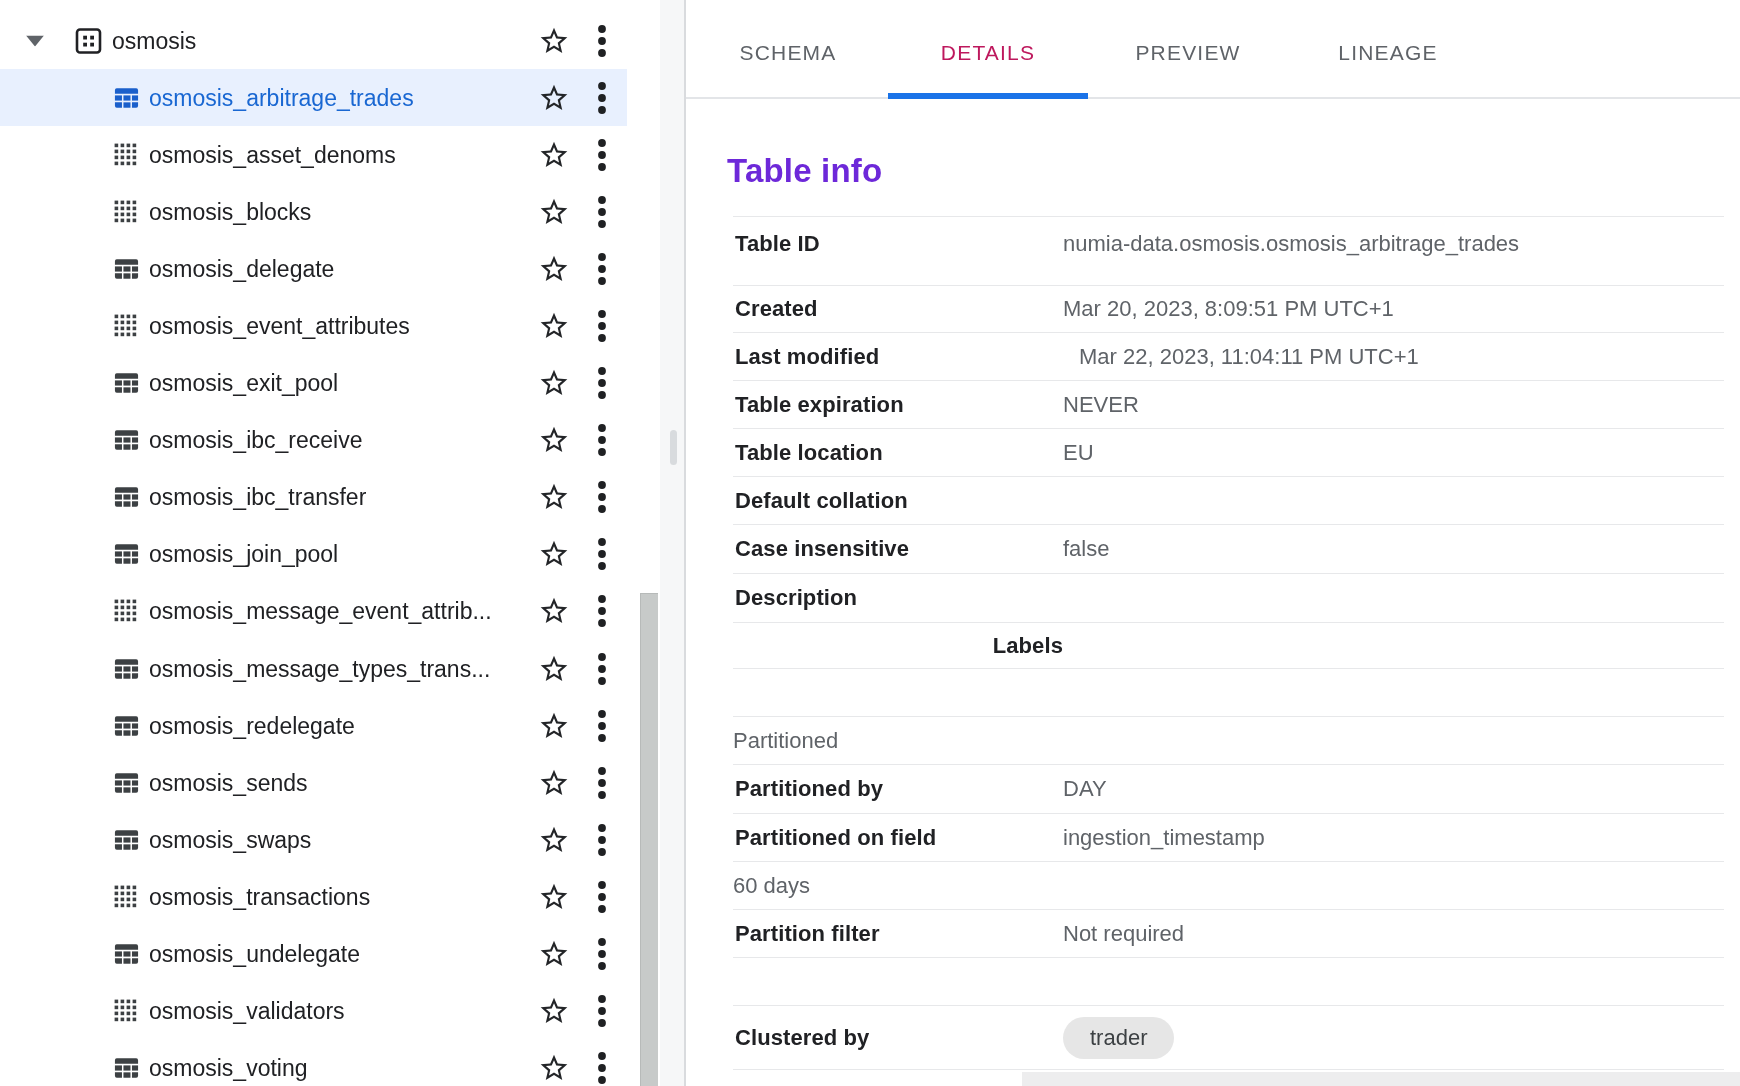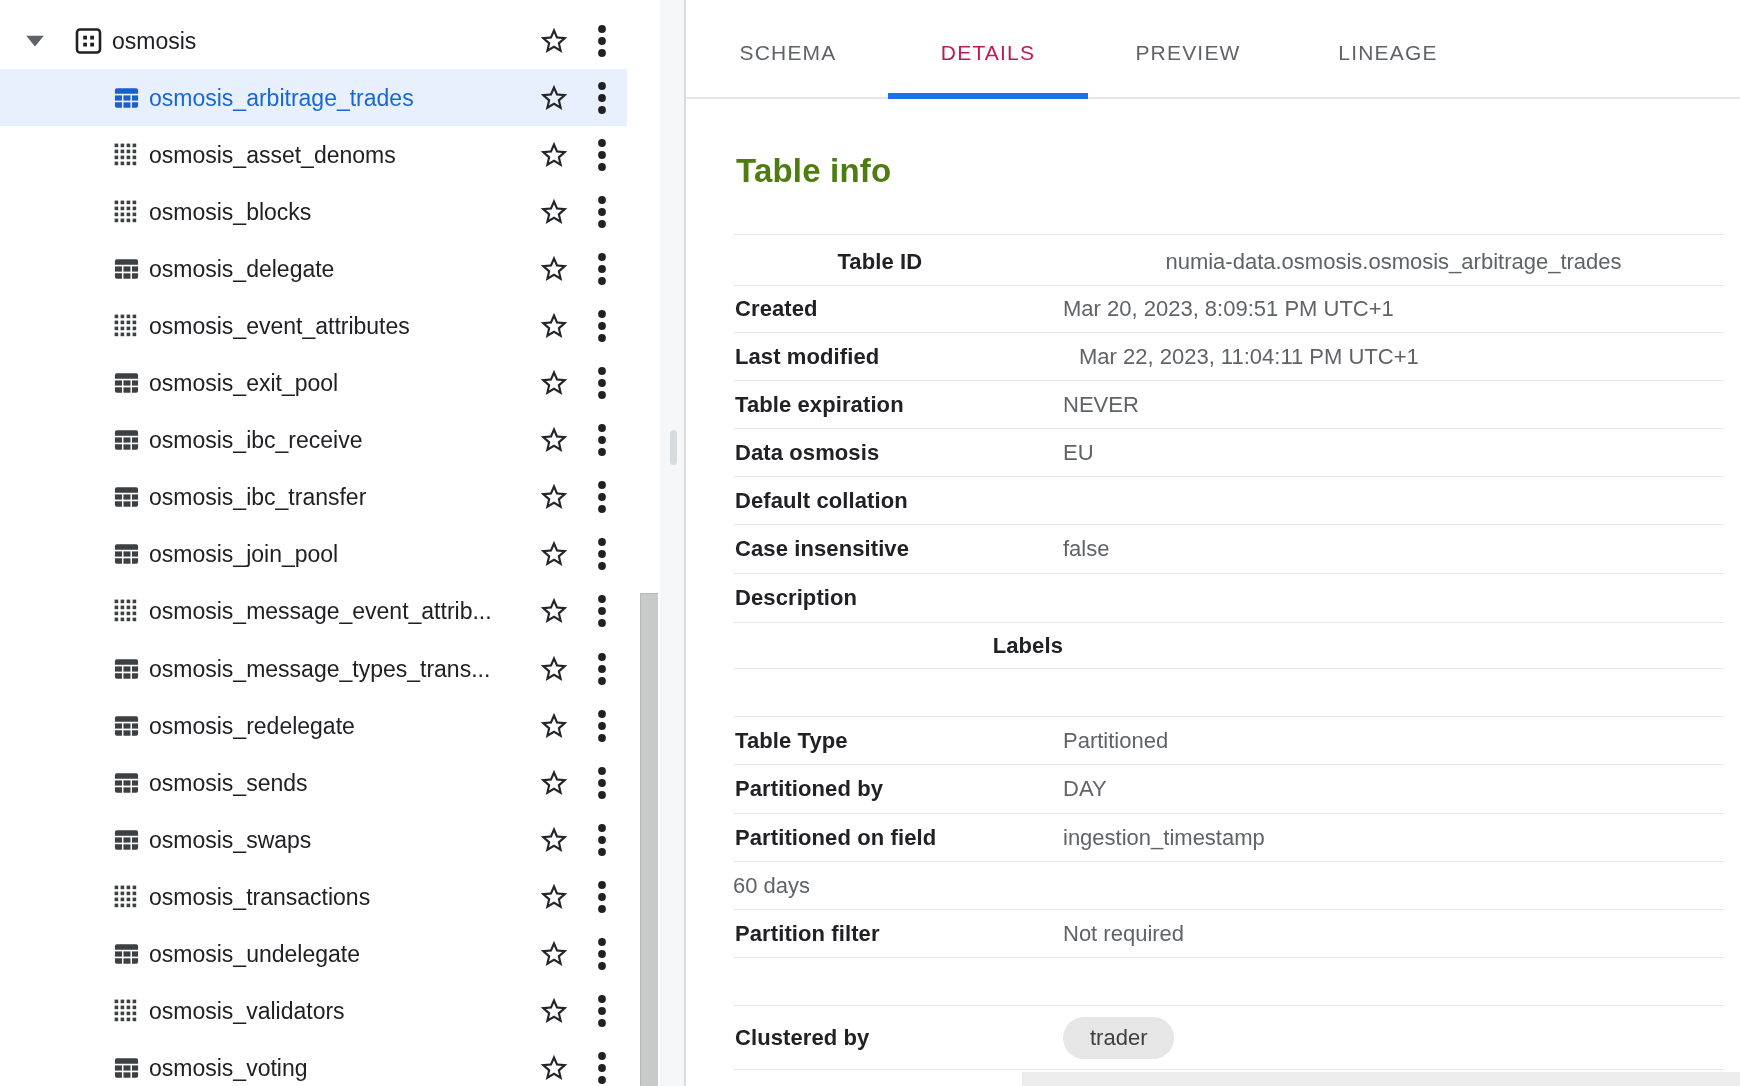--- a/index.html
+++ b/index.html
@@ -44,21 +44,21 @@
   
   .panel { position:absolute; left:686px; top:0; right:0; height:1086px; background:#fff; }
   .tabbar { position:absolute; top:0; left:0; right:0; height:99px; border-bottom:2px solid #e3e5e8; display:flex; padding-left:2px; }
   .tab {
     width:200px; position:relative; display:flex; align-items:center; justify-content:center;
     font-size:21px; font-weight:500; letter-spacing:1.2px; color:#5f6368; padding-top:8px; cursor:pointer;
   }
   .tab.active { color:#be185d; }
   .tab.active::after { content:""; position:absolute; left:0; right:0; bottom:-2px; height:6px; background:#1a73e8; }
 
-  .page-title { position:absolute; left:50px; top:130px; font-size:33px; font-weight:600; color:#4d7c0f; letter-spacing:0.2px; }
+  .page-title { position:absolute; left:41px; top:130px; font-size:33px; font-weight:600; color:#6d28d9; letter-spacing:0.2px; }
 
   .info-row {
     position:absolute; left:47px; right:16px; display:flex; align-items:center;
     border-top:1px solid #e7e8ea; background:#fff;
   }
   .info-row.group-end { border-bottom:1px solid #e7e8ea; }
   .info-label { flex:none; width:330px; padding-left:2px; font-size:22px; font-weight:600; color:#202124; letter-spacing:0.1px; }
   .info-value { font-size:22px; color:#5f6368; white-space:nowrap; }
   .chip { display:inline-block; background:#e6e6e6; border-radius:23px; padding:8px 27px; font-size:22px; color:#3c4043; }
 
@@ -680,42 +680,42 @@
         <span>PREVIEW</span>
       </div>
       <div class="tab">
         <span>LINEAGE</span>
       </div>
     </div>
 
   <h1 class="page-title">Table info</h1>
 
   <div>
-      <div class="info-row" style="top: 234px; height: 55px; justify-content: center;">
+      <div class="info-row" style="top: 216px; height: 55px;">
       <div class="info-label">Table ID</div>
       <div class="info-value">numia-data.osmosis.osmosis_arbitrage_trades</div>
 
     </div>
       <div class="info-row" style="top: 285px; height: 47px;">
       <div class="info-label">Created</div>
       <div class="info-value">Mar 20, 2023, 8:09:51 PM UTC+1</div>
 
     </div>
       <div class="info-row" style="top: 332px; height: 48px; gap: 16px;">
       <div class="info-label">Last modified</div>
       <div class="info-value">Mar 22, 2023, 11:04:11 PM UTC+1</div>
 
     </div>
       <div class="info-row" style="top: 380px; height: 48px;">
       <div class="info-label">Table expiration</div>
       <div class="info-value">NEVER</div>
 
     </div>
       <div class="info-row" style="top: 428px; height: 48px;">
-      <div class="info-label">Data osmosis</div>
+      <div class="info-label">Table location</div>
       <div class="info-value">EU</div>
 
     </div>
       <div class="info-row" style="top: 476px; height: 48px;">
       <div class="info-label">Default collation</div>
       <div class="info-value"></div>
 
     </div>
       <div class="info-row" style="top: 524px; height: 49px;">
       <div class="info-label">Case insensitive</div>
@@ -726,21 +726,20 @@
       <div class="info-label">Description</div>
       <div class="info-value"></div>
 
     </div>
       <div class="info-row group-end" style="top: 622px; height: 47px; text-align: right;">
       <div class="info-label">Labels</div>
       <div class="info-value"></div>
 
     </div>
       <div class="info-row" style="top: 716px; height: 48px;">
-      <div class="info-label">Table Type</div>
       <div class="info-value">Partitioned</div>
 
     </div>
       <div class="info-row" style="top: 764px; height: 49px;">
       <div class="info-label">Partitioned by</div>
       <div class="info-value">DAY</div>
 
     </div>
       <div class="info-row" style="top: 813px; height: 48px;">
       <div class="info-label">Partitioned on field</div>

